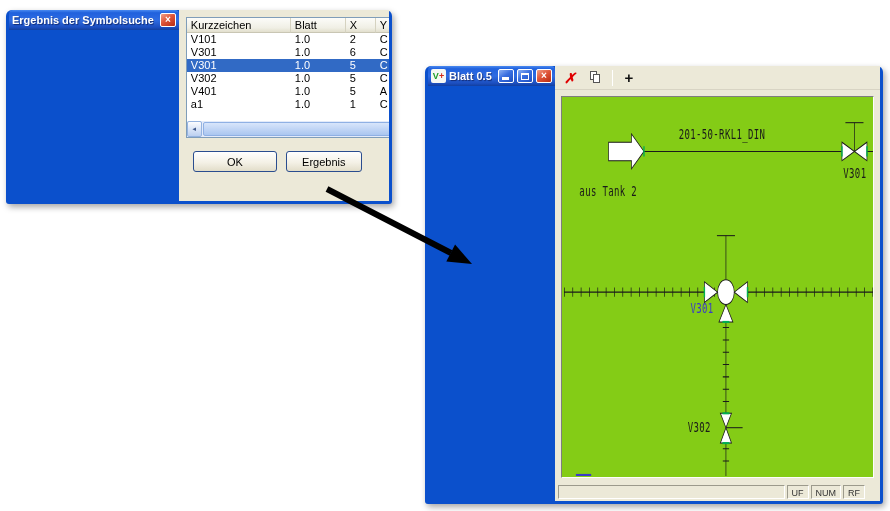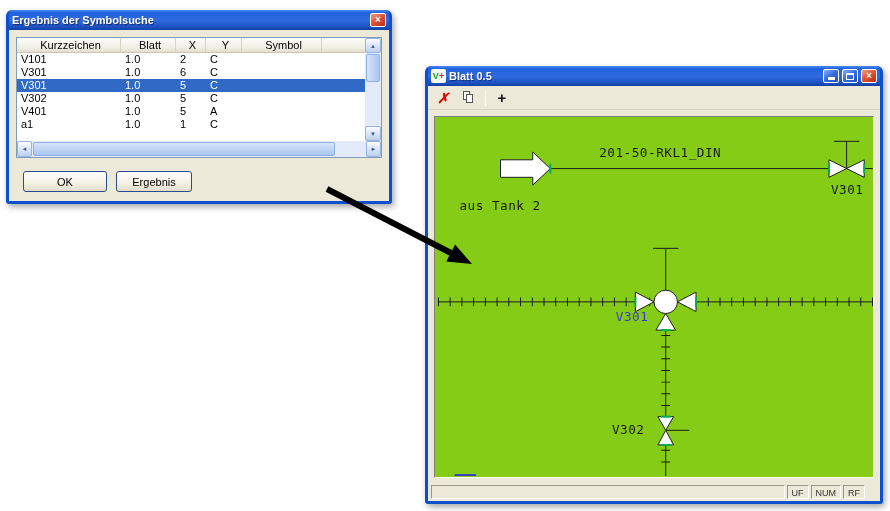--- a/index.html
+++ b/index.html
@@ -1,20 +1,20 @@
 <!DOCTYPE html>
 <html><head>
 <meta charset="utf-8">
 <style>
   * { margin:0; padding:0; box-sizing:border-box; }
   body { font-family:"Liberation Sans", sans-serif; background:#fff; }
   .page { position:relative; width:890px; height:511px; background:#fff; overflow:hidden; }
 
   
-  .win { position:absolute; display:flex; flex-direction:column;
+  .win { position:absolute; display:flex; flex-direction:row;
          background:#0b50cc; padding:0 3px 3px; border-radius:6px 6px 3px 3px;
          box-shadow:2px 3px 6px rgba(0,0,0,.35); }
   .titlebar { height:20px; display:flex; align-items:center; gap:3px; padding:0 3px;
          border-radius:4px 4px 0 0;
          background:linear-gradient(180deg,#4a8af0 0%,#2061dd 14%,#2f6ce2 50%,#1c4fc0 86%,#123f9f 100%); }
   .title { color:#fff; font-size:11px; font-weight:bold; text-shadow:1px 1px 1px rgba(0,0,40,.55);
          white-space:nowrap; overflow:hidden; }
   .tb-spacer { flex:1; }
   .winbtn { width:16px; height:14px; border:1px solid #fff; border-radius:2px;
          display:flex; align-items:center; justify-content:center;
@@ -23,21 +23,21 @@
   .winbtn .xchar { color:#fff; font-size:10px; font-weight:bold; line-height:10px; }
   .glyph-min { width:7px; height:3px; background:#fff; align-self:flex-end; margin:0 0 2px 0; }
   .glyph-max { width:8px; height:7px; border:1px solid #fff; border-top-width:2px; }
   .win-body { flex:1; background:#ece9d8; display:flex; flex-direction:column; overflow:hidden; }
 
   
   .dialog { left:6px; top:10px; width:386px; height:194px; z-index:10; }
   .dlg-body { padding:7px 0 0 7px; }
   .listview { position:relative; width:366px; height:121px; background:#fff;
               border:1px solid #7f9db9; overflow:hidden; }
-  .lv-header { display:flex; height:15px; width:348px;text-align:center; }
+  .lv-header { display:flex; height:15px; width:348px; }
   .hcell { padding:1px 0 0 4px; font-size:11px; white-space:nowrap; overflow:hidden;
            background:linear-gradient(180deg,#fcfcf9,#f0efe5 70%,#e2dfcd);
            border-right:1px solid #d5d2c0; border-bottom:1px solid #c9c6b4; }
   .w1{width:104px;} .w2{width:55px;} .w3{width:30px;} .w4{width:36px;} .w5{width:80px;}
   .wf{flex:1; border-right:none;}
   .lv-rows { width:348px; height:88px; overflow:hidden; }
   .lv-row { display:flex; height:13px; font-size:11px; line-height:13px; color:#000; }
   .lv-row .c { padding-left:4px; white-space:nowrap; overflow:hidden; }
   .lv-row.selected { background:#316ac5; color:#fff; }
 

